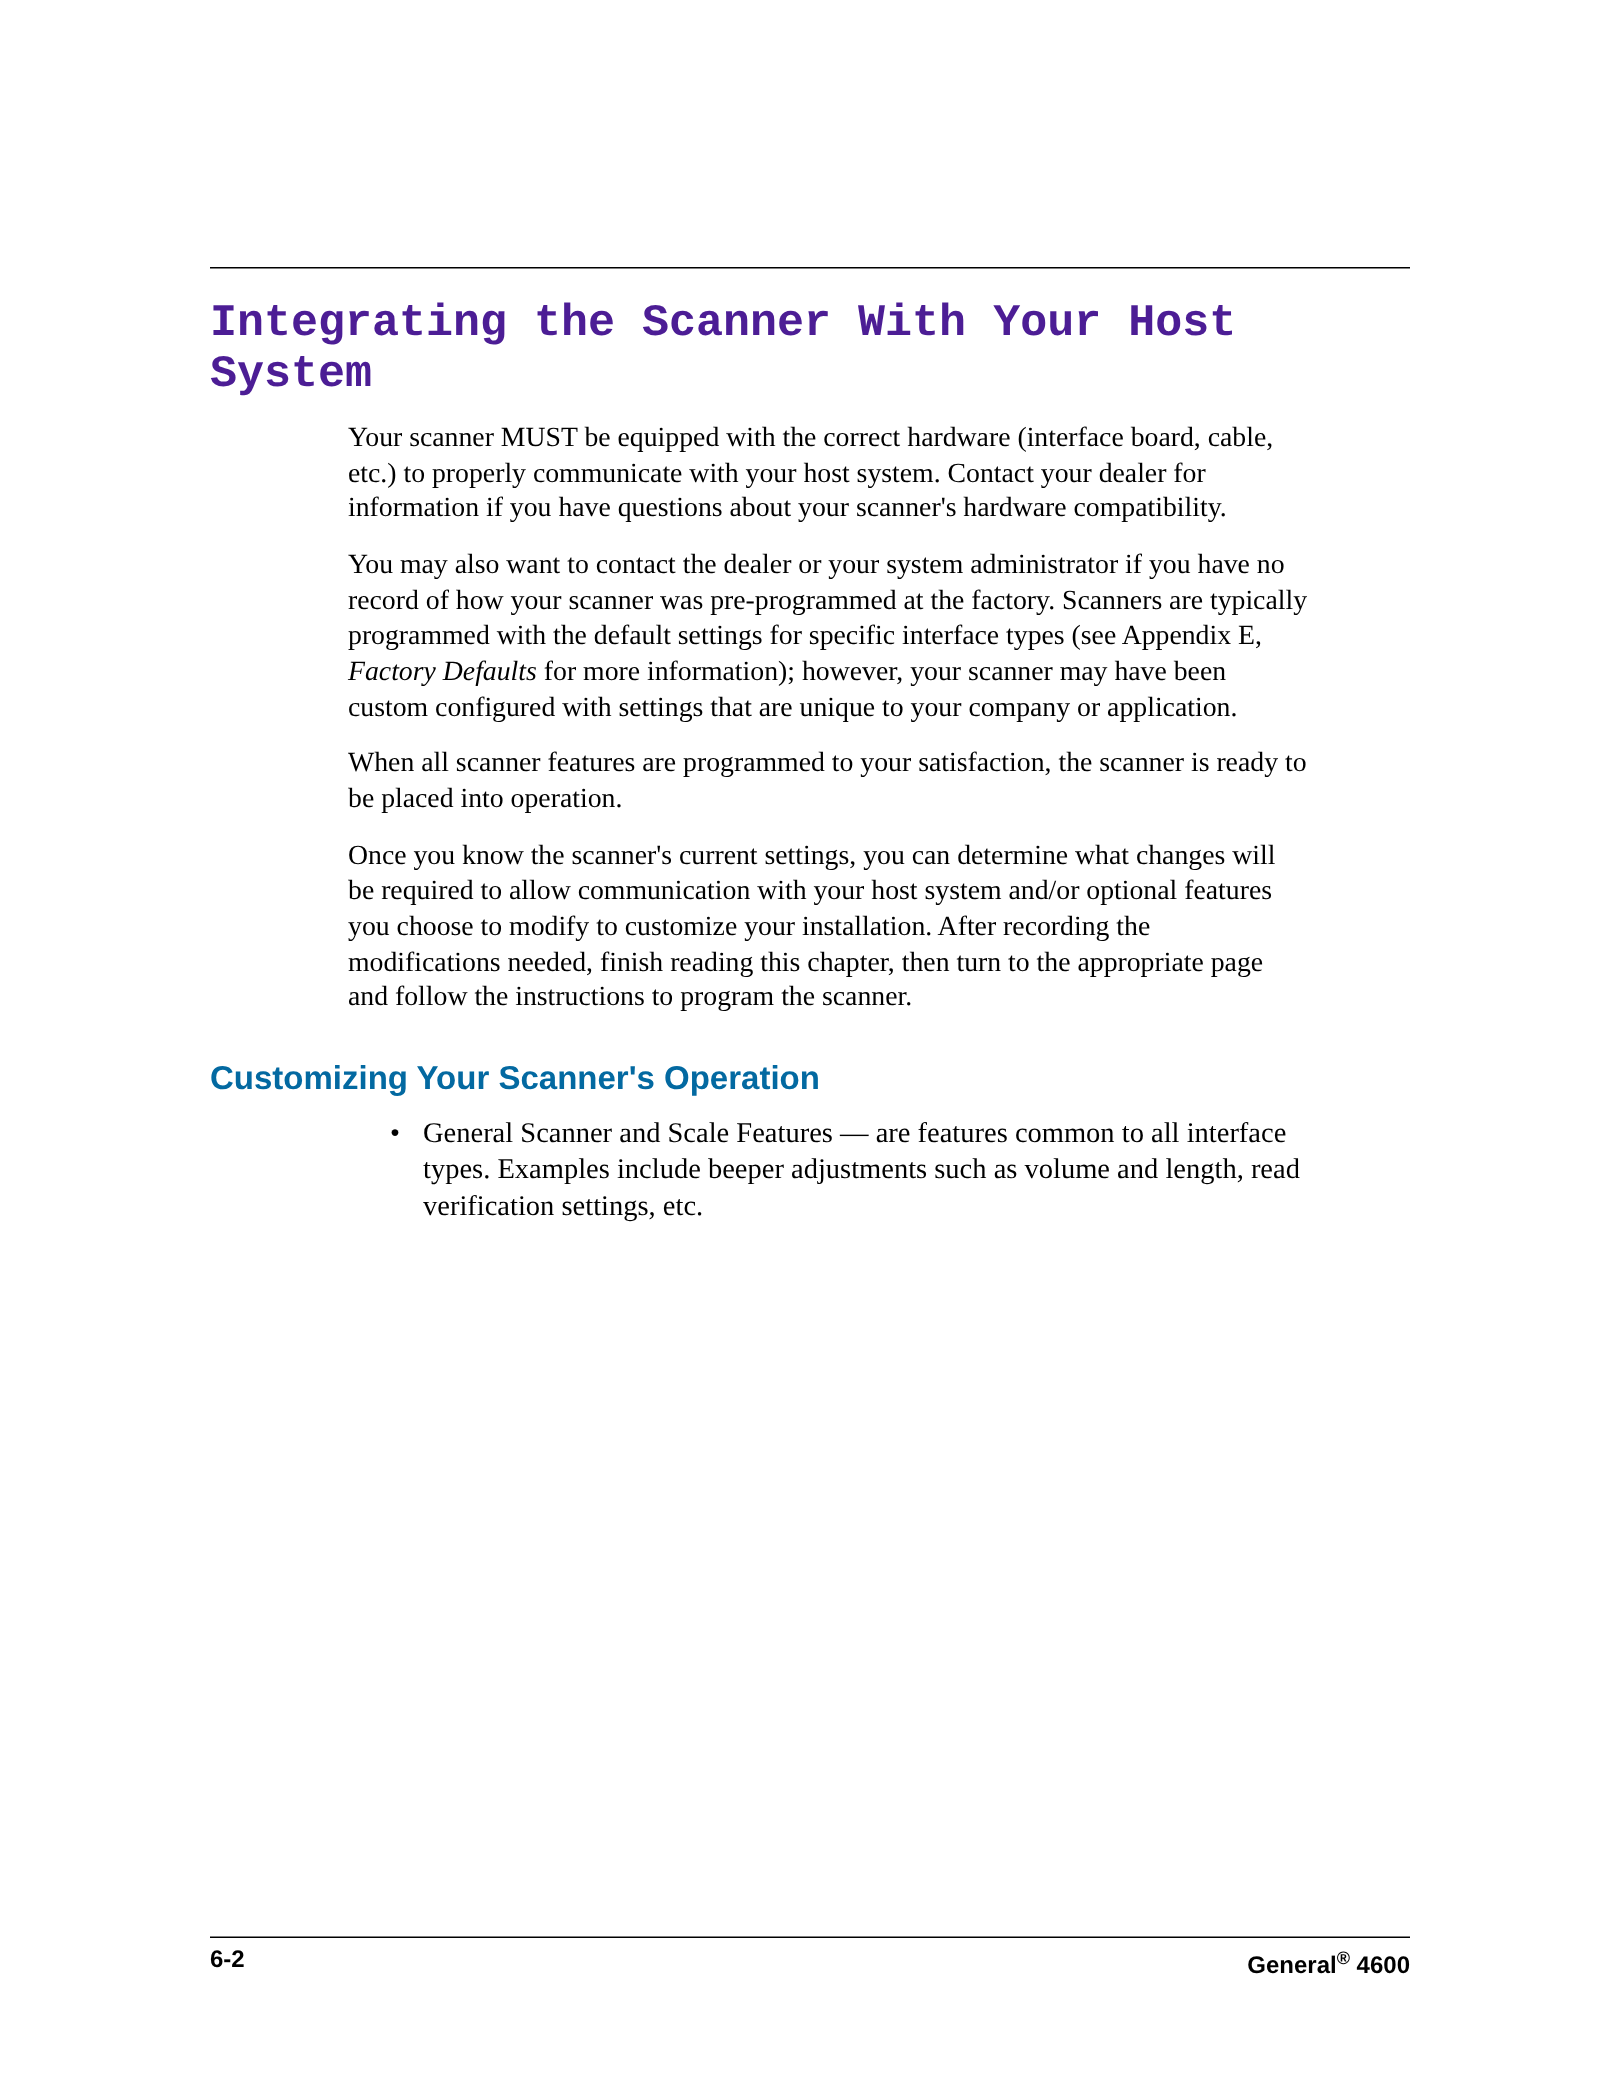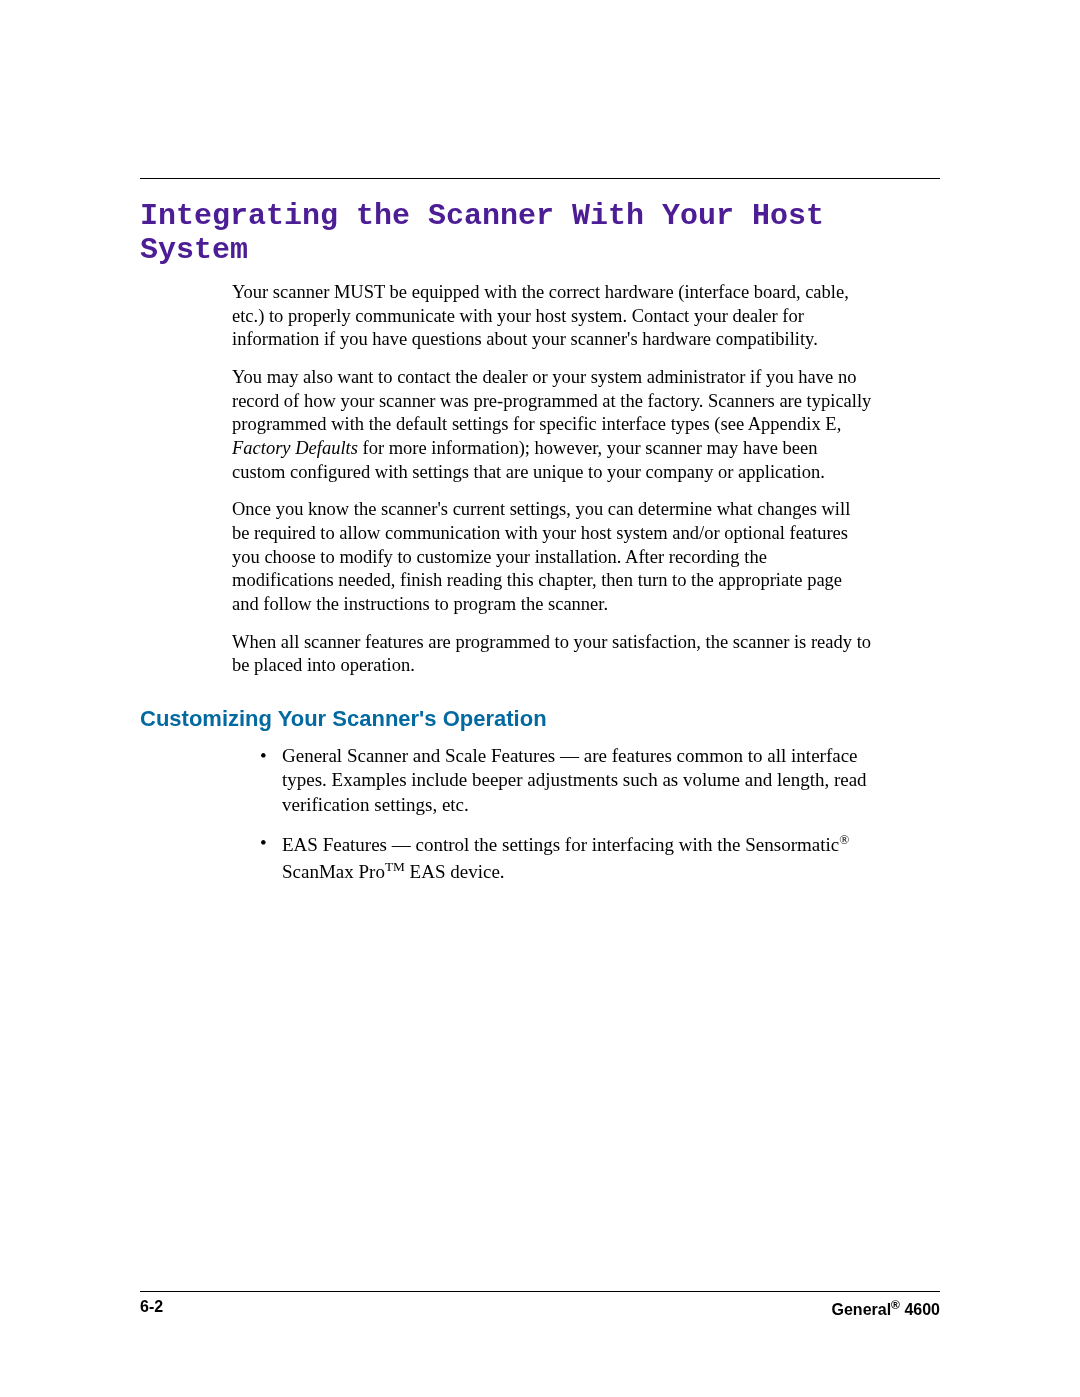--- a/index.html
+++ b/index.html
@@ -93,33 +93,30 @@
 <div class="page">
   <div class="rule"></div>
 
   <h1 class="section">Integrating the Scanner With Your Host System</h1>
 
   <div class="body-block">
     <p>Your scanner MUST be equipped with the correct hardware (interface board, cable, etc.) to properly communicate with your host system. Contact your dealer for information if you have questions about your scanner's hardware compatibility.</p>
     <p>
       <span>You may also want to contact the dealer or your system administrator if you have no record of how your scanner was pre-programmed at the factory. Scanners are typically programmed with the default settings for specific interface types (see Appendix E, </span><em class="ital">Factory Defaults</em><span> for more information); however, your scanner may have been custom configured with settings that are unique to your company or application.</span>
     </p>
+    <p>When all scanner features are programmed to your satisfaction, the scanner is ready to be placed into operation.</p>
     <p>Once you know the scanner's current settings, you can determine what changes will be required to allow communication with your host system and/or optional features you choose to modify to customize your installation. After recording the modifications needed, finish reading this chapter, then turn to the appropriate page and follow the instructions to program the scanner.</p>
-    <p>When all scanner features are programmed to your satisfaction, the scanner is ready to be placed into operation.</p>
   </div>
 
   <h2 class="subsection">Customizing Your Scanner's Operation</h2>
 
   <div class="body-block">
     <ul class="bullets">
       <li>
         <span>General Scanner and Scale Features — are features common to all interface types. Examples include beeper adjustments such as volume and length, read verification settings, etc.</span>
-      </li>
-      <li>
-        <span>EAS Features — control the settings for interfacing with the Sensormatic</span><span class="sup">®</span><span> ScanMax Pro</span><span class="sup">TM</span><span> EAS device.</span>
       </li>
     </ul>
   </div>
 </div>
 
 <div class="footer">
   <div class="footer-rule"></div>
   <div class="footer-row">
     <span>6-2</span>
     <span class="footer-right">

